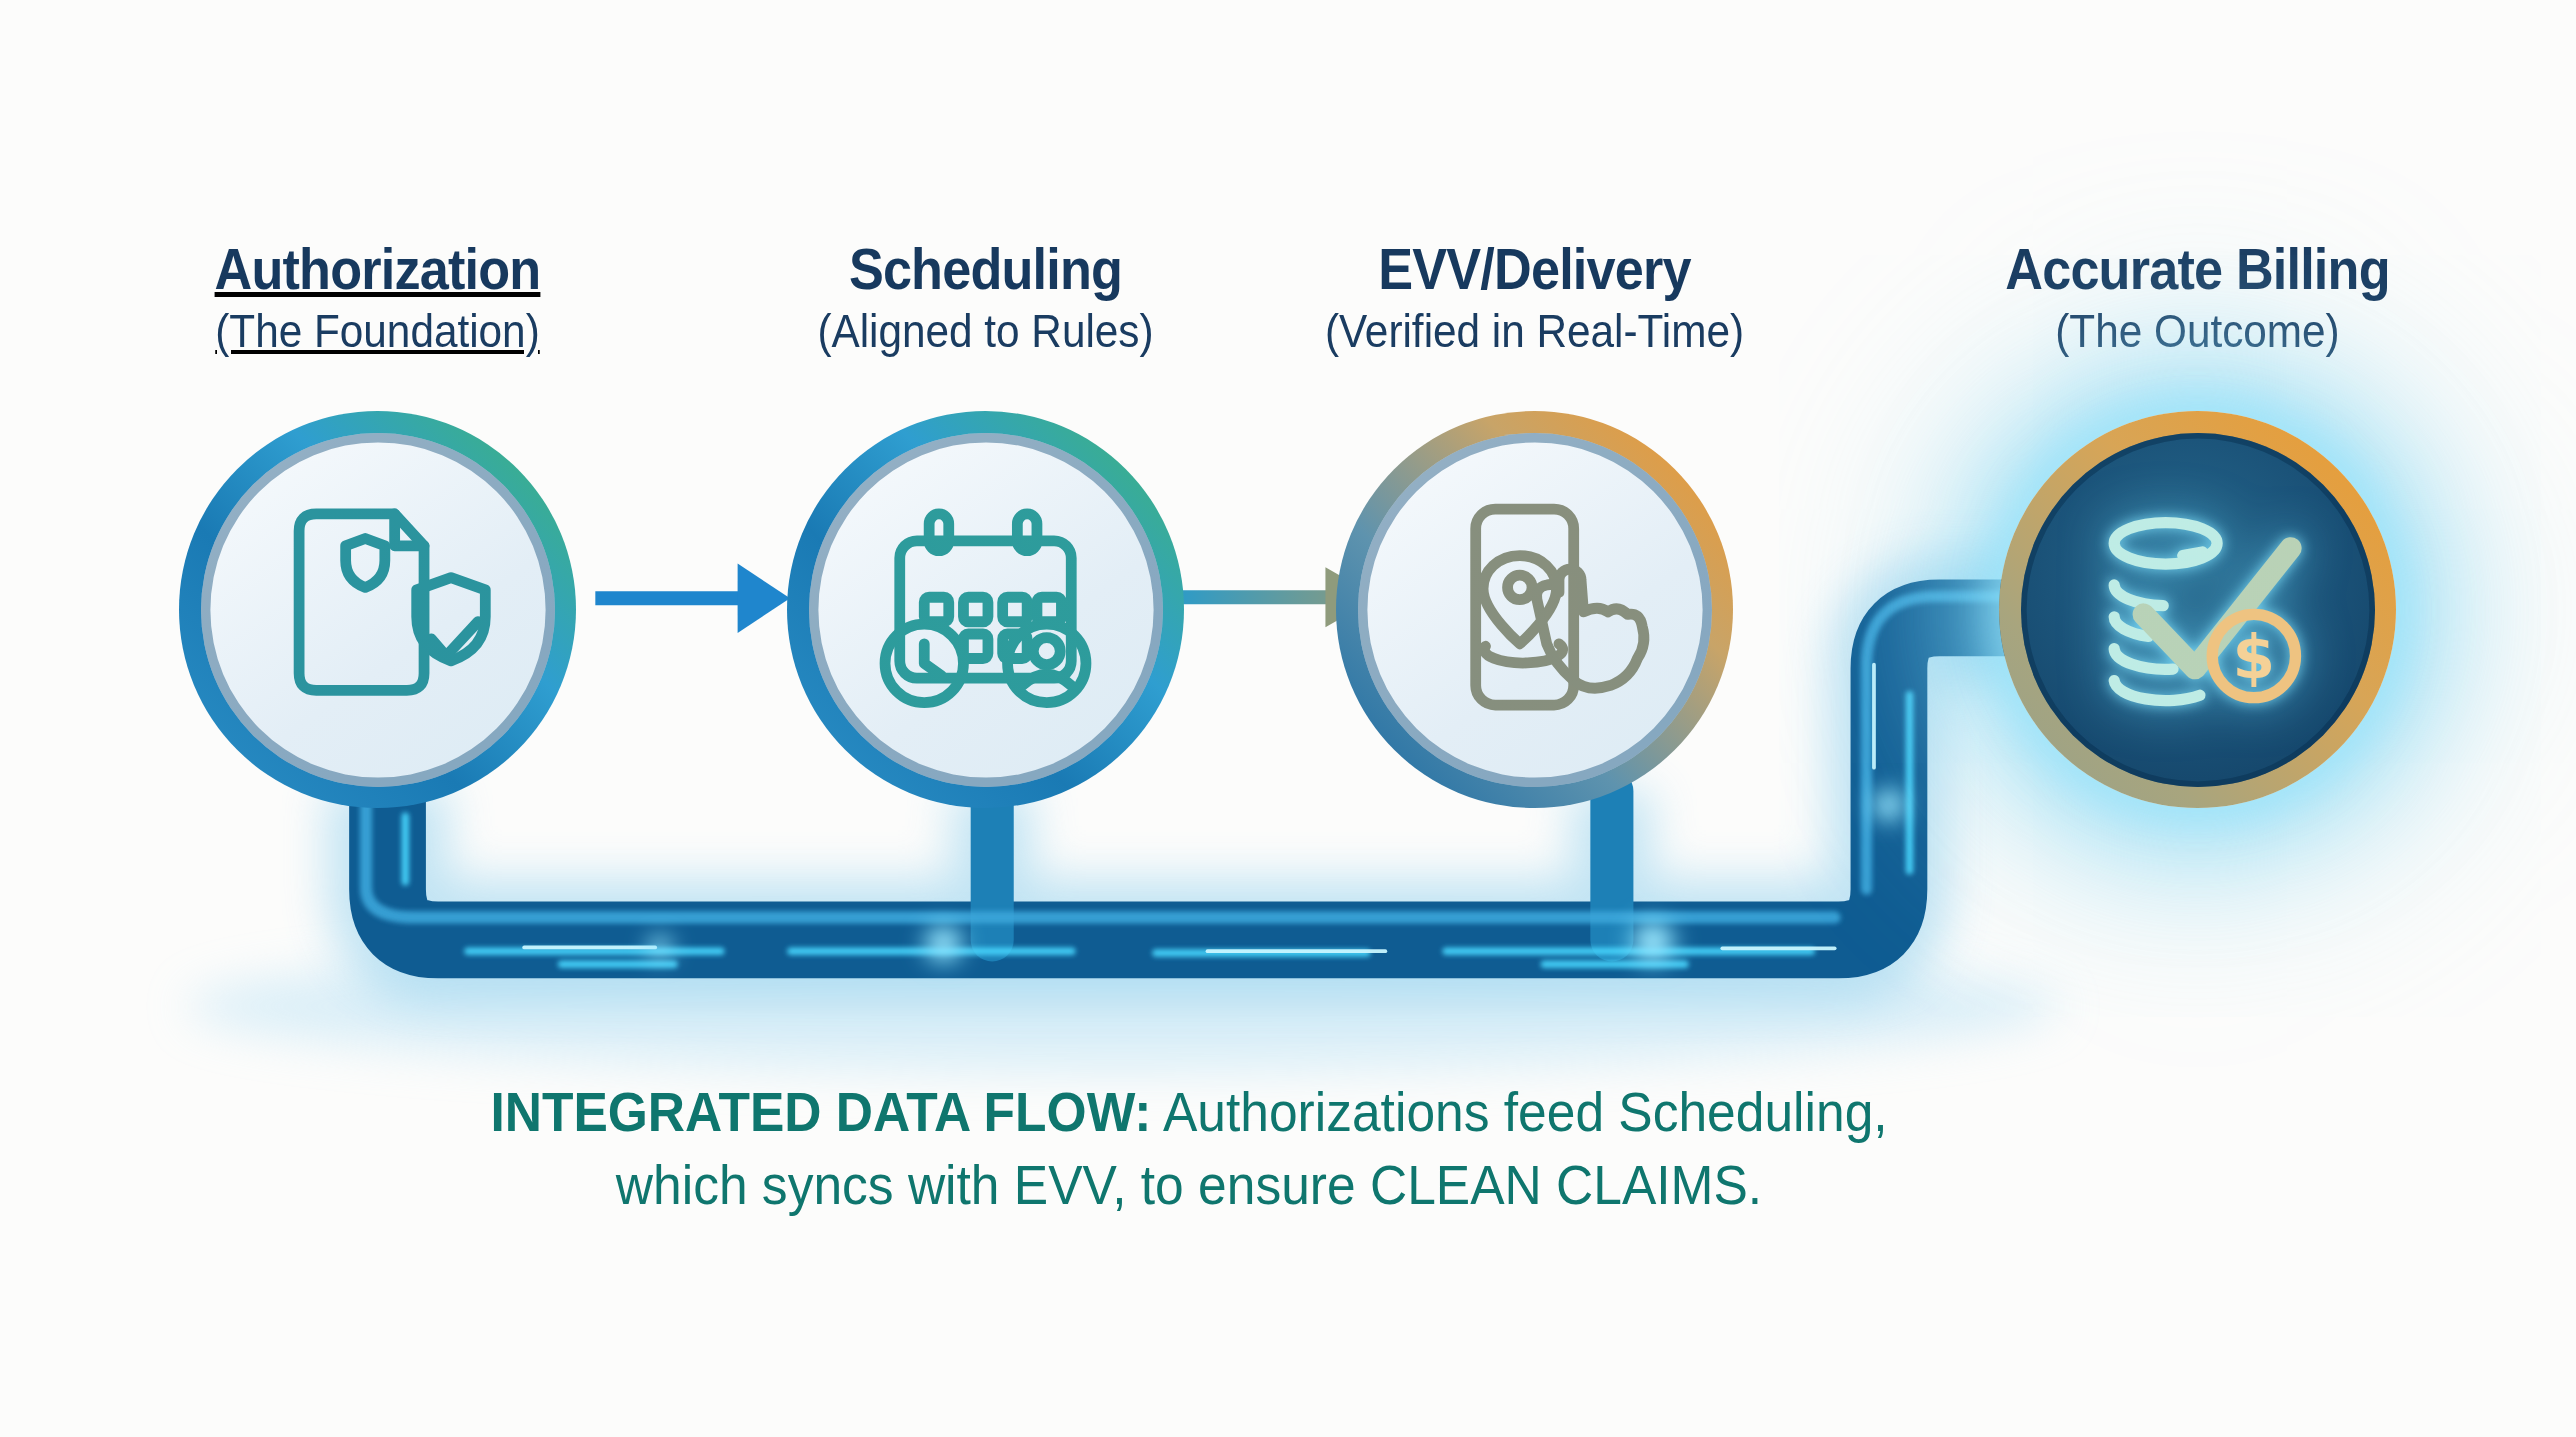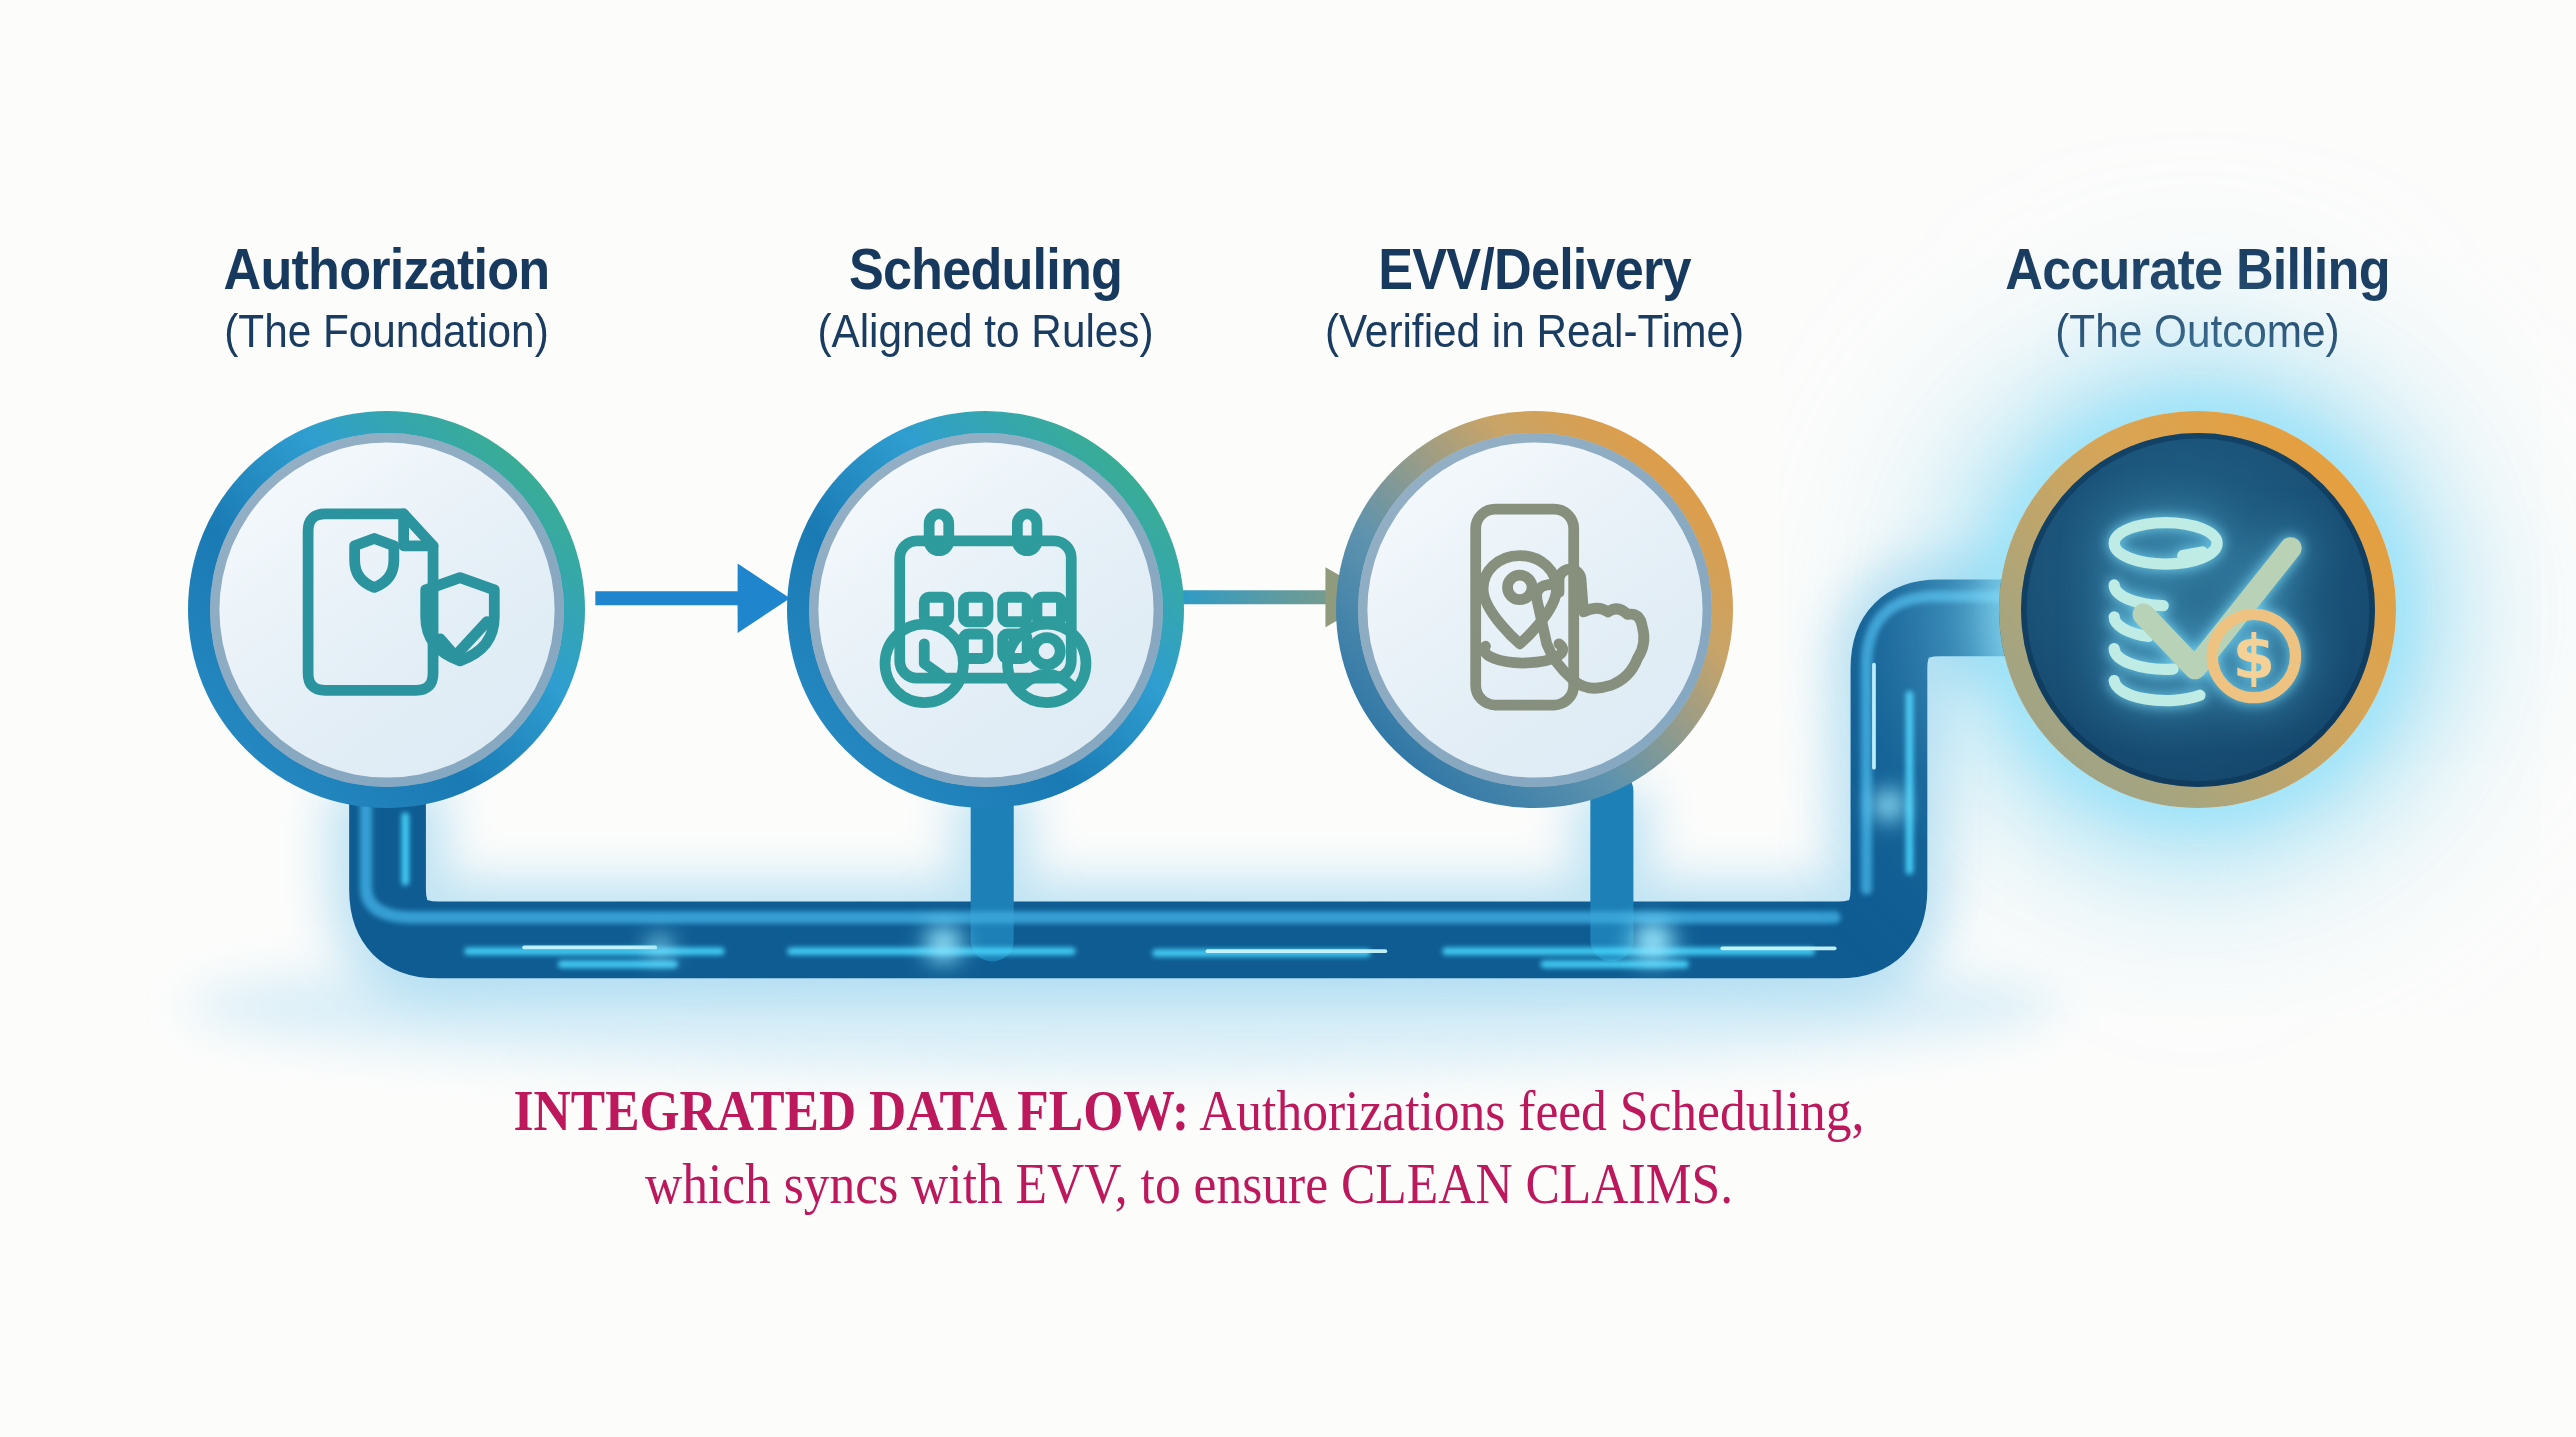--- a/index.html
+++ b/index.html
@@ -43,21 +43,21 @@
     box-shadow:0 0 37px 15px rgba(150,228,250,.65),
                0 0 94px 51px rgba(120,214,243,.5),
                0 0 178px 103px rgba(150,220,245,.28);
   }
   .node-icon{width:245px;height:245px;}
   .glow-icon{filter:drop-shadow(0 0 6.6px rgba(130,228,255,.85)) drop-shadow(0 0 22.5px rgba(110,215,250,.55));}
 
   
   #caption{
     position:absolute;left:253px;top:1075px;width:1872px;text-align:center;
-    color:#be185d;font-size:56px;line-height:73px;font-family:Liberation Serif, serif;
+    color:#0f766e;font-size:56px;line-height:73px;
   }
   .caption-line{display:block;transform:scaleX(.92);transform-origin:center;white-space:nowrap;}
   .caption-lead{font-weight:bold;}
 </style>
 </head>
 <body>
 
 <div id="canvas">
 
   <svg id="flow-svg" viewBox="0 0 2752 1536" aria-hidden="true">
@@ -132,21 +132,21 @@
       <path d="M 636 639 H 792" stroke="#1f86cd" stroke-width="15" fill="none"></path>
       <polygon points="788,602 844,639 788,676" fill="#1f86cd"></polygon>
     </g>
 
     <g>
       <path d="M 1262 638 H 1420" stroke="url(#gradArrow2)" stroke-width="15" fill="none"></path>
       <polygon points="1416,606 1472,638 1416,670" fill="#8f9b7c"></polygon>
     </g>
   </svg>
 
-  <div class="stage" style="left:87px;">
+  <div class="stage" style="left:78px;text-decoration:underline;">
     <span class="stage-title">Authorization</span>
     <span class="stage-subtitle">(The Foundation)</span>
     <div class="node">
       <div class="ring ring-blue-green"></div>
       <div class="inner">
         <svg class="node-icon" viewBox="0 0 100 100">
           <defs>
               <linearGradient id="g1" x1="0" y1="100" x2="100" y2="0">
             <stop offset="0" stop-color="#1f7fc0"></stop>
                 <stop offset="1" stop-color="#37a87c"></stop>

